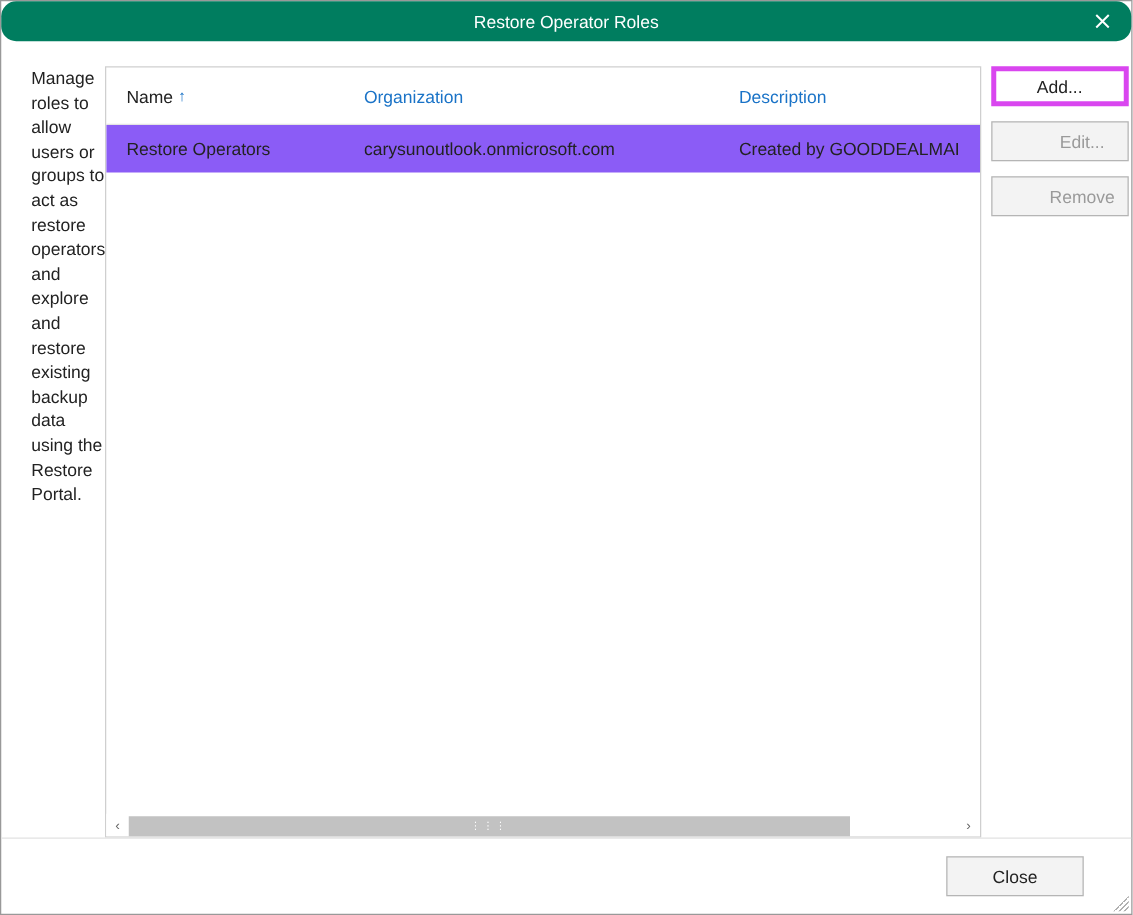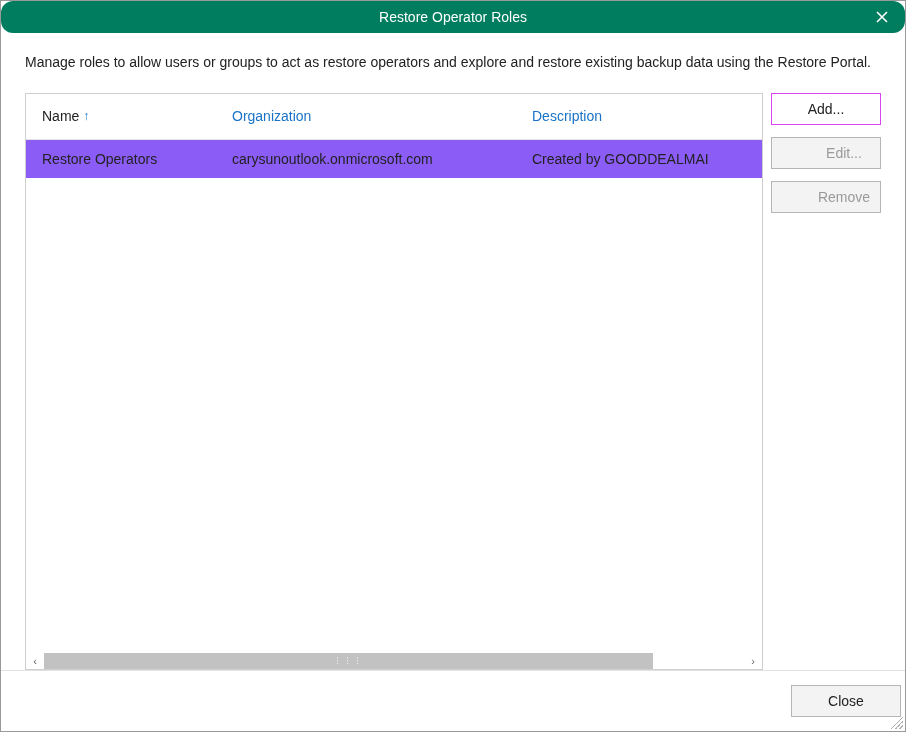--- a/index.html
+++ b/index.html
@@ -44,21 +44,21 @@
       align-items: center;
       justify-content: center;
       color: #ffffff;
       cursor: pointer;
       font-size: 16px;
     }
     .content {
       padding: 20px 24px 0 24px;
       flex: 1;
       display: flex;
-      flex-direction: column;
+      flex-direction: row;
     }
     .description {
       font-size: 14px;
       color: #222;
       line-height: 1.4;
       margin-bottom: 20px;
     }
     .main-row {
       display: flex;
       gap: 8px;
@@ -180,31 +180,31 @@
       background: #f3f3f3;
       font-size: 14px;
       color: #222;
       cursor: pointer;
       display: flex;
       align-items: center;
       justify-content: center;
       font-family: inherit;
     }
     .btn.primary-focus {
-      border: 1px solid #d946ef;
+      border: 4px solid #d946ef;
       background: #ffffff;
     }
     .btn.disabled {
       color: #9a9a9a;
       cursor: default;
       padding-left: 36px;
     }
     .footer {
       border-top: 1px solid #e2e2e2;
-      padding: 14px 4px;
+      padding: 14px 38px;
       display: flex;
       justify-content: flex-end;
       align-items: center;
     }
     .footer .btn {
       width: 110px;
     }
     .resize-grip {
       position: absolute;
       right: 2px;

